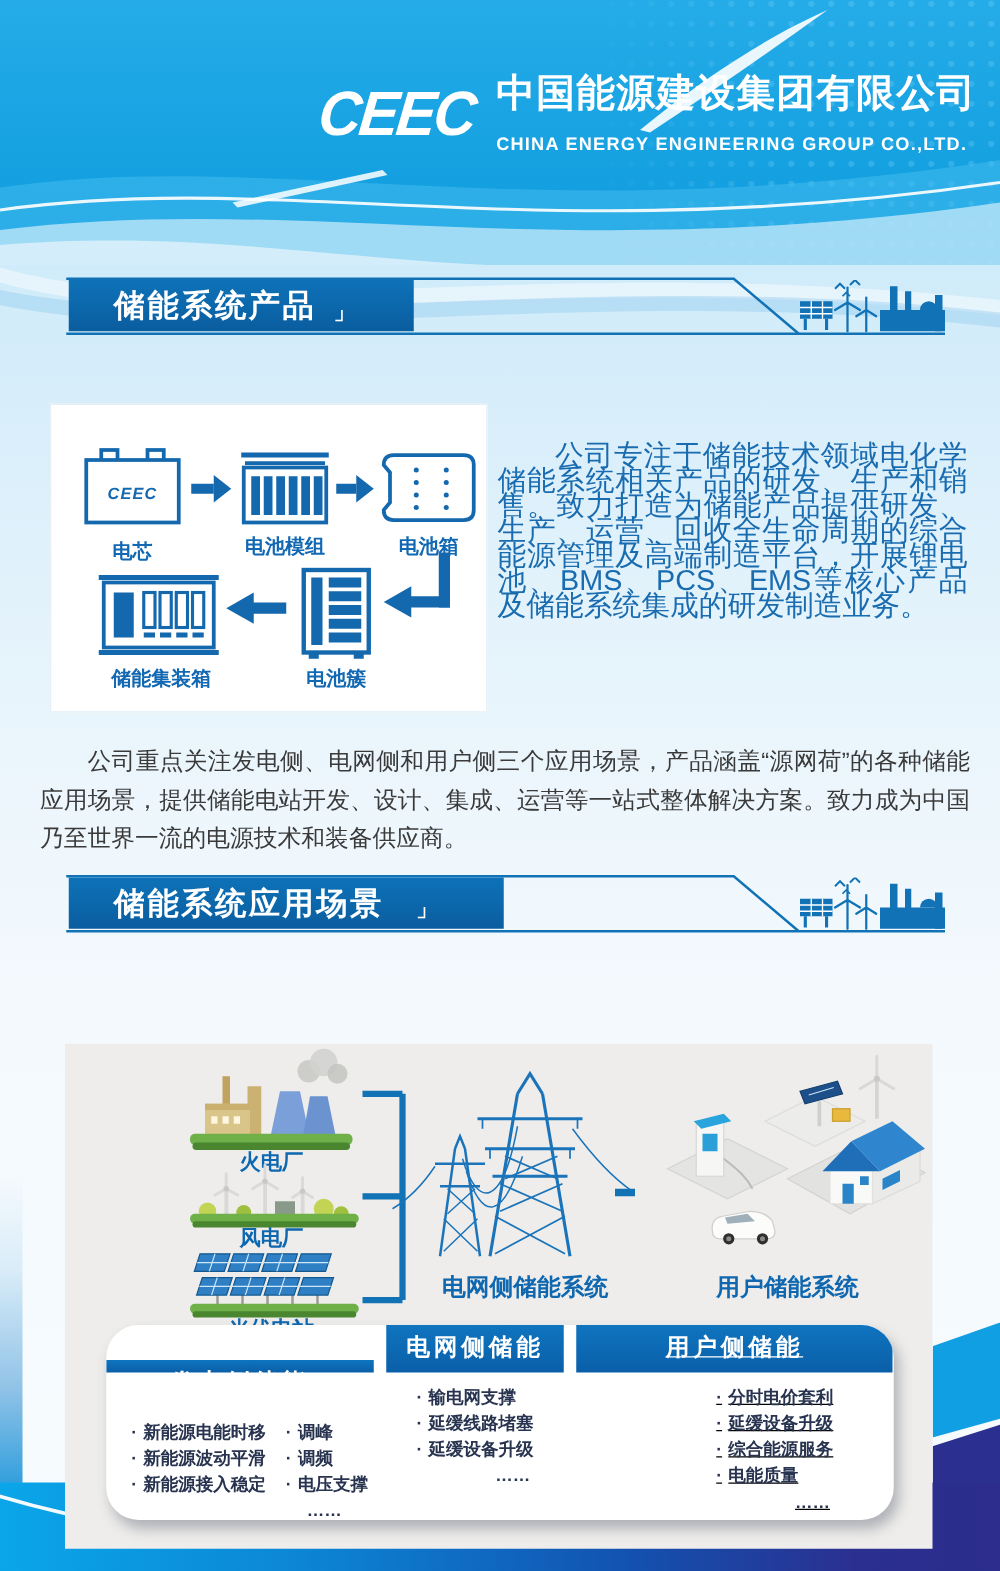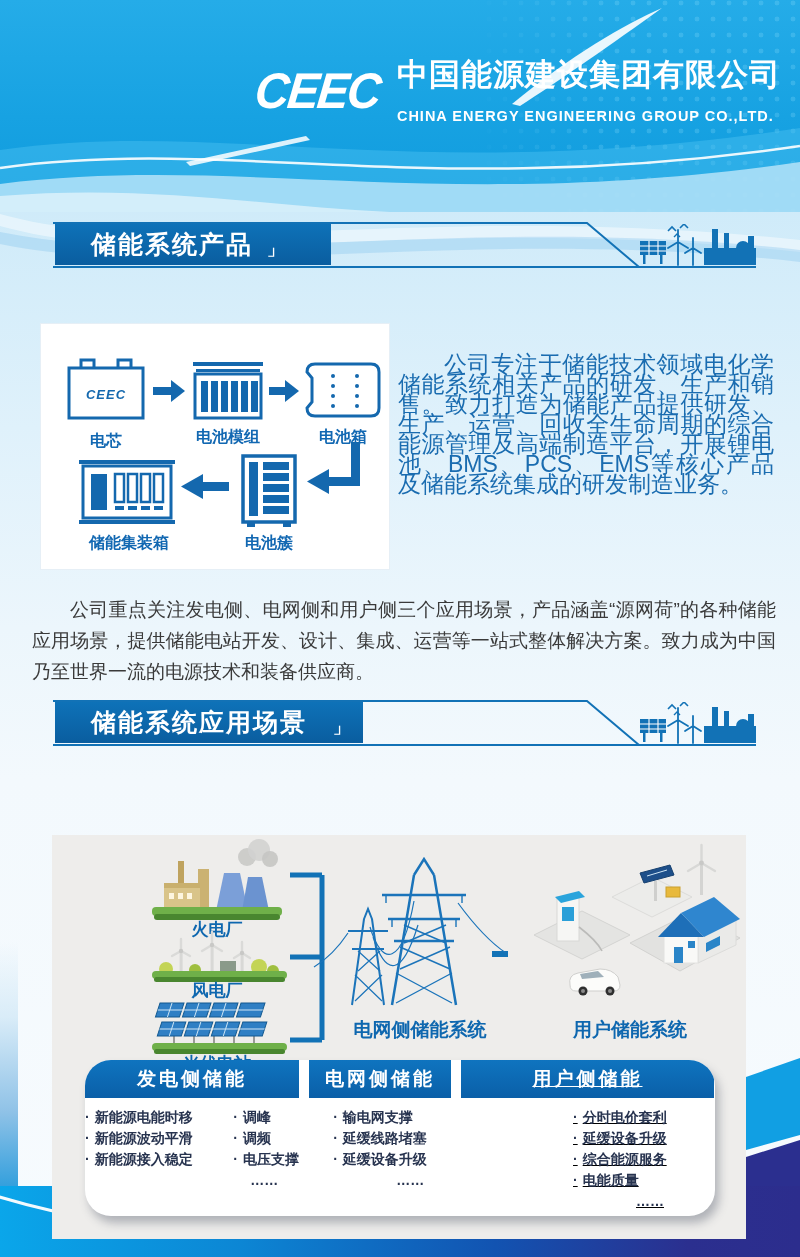--- a/index.html
+++ b/index.html
@@ -36,26 +36,26 @@
   
   .gray-panel{position:absolute;left:52px;top:807px;width:694px;height:404px;background:#eeedeb;z-index:2;margin-top:28px;}
   
   .tbl{position:absolute;left:85px;top:1060px;width:630px;height:156px;background:#fff;
        border-radius:26px;overflow:hidden;z-index:4;
        box-shadow:4px 7px 10px rgba(60,70,90,.35);}
   .tbl-head{display:flex;gap:10px;height:38px;}
   .tbl-head .cell{background:linear-gradient(180deg,#0f74bf 0%,#0a5fa8 100%);color:#fff;
        font-weight:700;font-size:19px;letter-spacing:3px;text-align:center;line-height:38px;}
   .tbl-body{display:flex;gap:10px;padding-top:9px;}
-  .c1{width:214px;} .c2{width:142px;} .c3{width:253px;text-decoration:underline;}
+  .c1{width:214px;margin-top:28px;} .c2{width:142px;} .c3{width:253px;text-decoration:underline;}
   .tbl ul{list-style:none;margin:0;padding:0;}
   .tbl li{font-size:14px;font-weight:700;color:#27334f;line-height:21px;white-space:nowrap;}
   .tbl li::before{content:"·";font-weight:900;margin-right:5px;}
   .tbl li.more::before{content:"";margin:0;}
-  .body-c1{display:flex;padding-left:0;box-sizing:border-box;justify-content:space-between;}
+  .body-c1{display:flex;padding-left:20px;box-sizing:border-box;}
   .body-c1 ul+ul{margin-left:16px;}
   .body-c1 .more{padding-left:1.2em;}
   .body-c2 ul{width:max-content;margin:0 auto;}
   .body-c2 .more{padding-left:4.5em;}
   .body-c3 ul{margin-left:112px;}
   .body-c3 .more{padding-left:4.5em;}
   
   .left-strip{position:absolute;left:0;top:942px;width:18px;height:250px;z-index:1;
       background:linear-gradient(180deg,rgba(255,255,255,0) 0%,#d9ecf8 30%,#8fc2e7 68%,#2d9ddc 100%);}
   .band-light{position:absolute;left:746px;top:1055px;width:54px;height:100px;background:#119fe3;z-index:1;
@@ -224,21 +224,21 @@
   </div>
 
   <div class="para para1">公司专注于储能技术领域电化学储能系统相关产品的研发、生产和销售。致力打造为储能产品提供研发、生产、运营、回收全生命周期的综合能源管理及高端制造平台，开展锂电池、BMS、PCS、EMS等核心产品及储能系统集成的研发制造业务。</div>
 
   <div class="para para2">公司重点关注发电侧、电网侧和用户侧三个应用场景，产品涵盖“源网荷”的各种储能应用场景，提供储能电站开发、设计、集成、运营等一站式整体解决方案。致力成为中国乃至世界一流的电源技术和装备供应商。</div>
 
   <svg class="title-lines" style="top:696px;" viewBox="0 0 710 54">
     <path d="M3,5 H537 L589,49" stroke="#1272b6" stroke-width="2" fill="none"></path>
     <path d="M3,49 H706" stroke="#1272b6" stroke-width="2" fill="none"></path>
   </svg>
-  <div class="title-box" style="top:702px;width:308px;">
+  <div class="title-box" style="top:702px;width:348px;">
     <span class="t">储能系统应用场景</span>
     <span class="mark" style="margin-left:26px;">」</span>
   </div>
   <svg class="skyline" style="left:640px;top:702px;" viewBox="0 0 118 44">
     <g fill="#1272b6" stroke="none">
       <path d="M28,7 l4,-4 l4,4" stroke="#1272b6" stroke-width="1.6" fill="none"></path>
       <path d="M40,4 l4,-4 l4,4" stroke="#1272b6" stroke-width="1.6" fill="none"></path>
       <path d="M34,13 l3,-3 l3,3" stroke="#1272b6" stroke-width="1.4" fill="none"></path>
       <rect x="0" y="17" width="26" height="14"></rect>
       <path d="M9,17 v14 M18,17 v14 M0,22 h26 M0,27 h26" stroke="#ffffff" stroke-width="1.1"></path>

